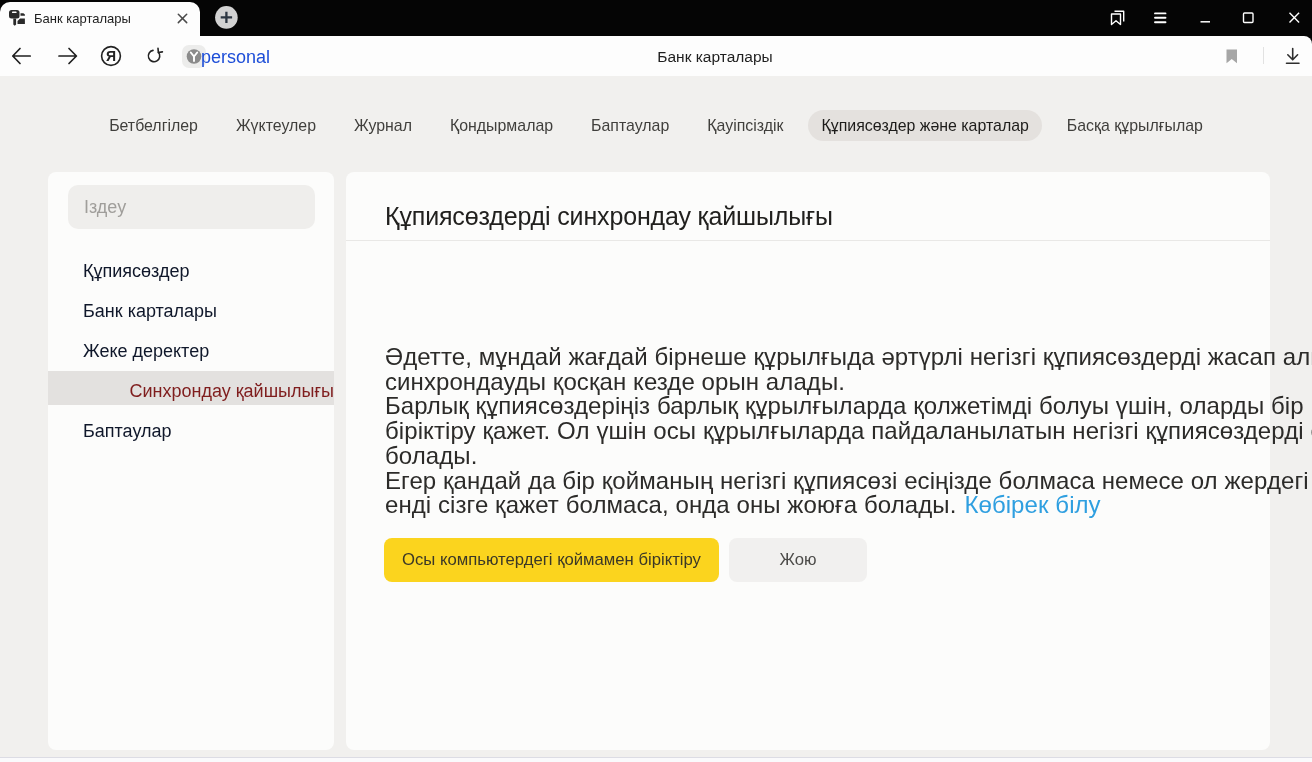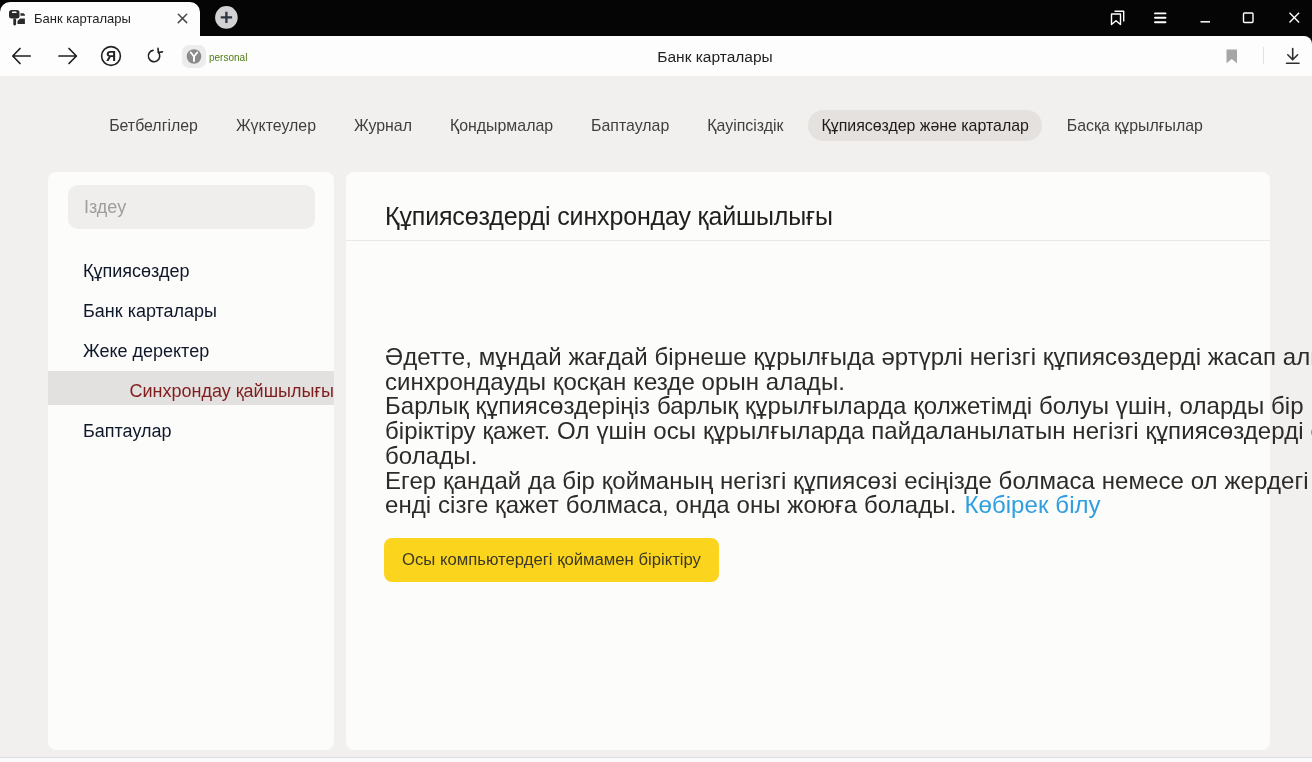--- a/index.html
+++ b/index.html
@@ -13,21 +13,21 @@
   .tabtitle { position:absolute; left:34px; top:9px; font-size:13px; color:#1d1d1d; }
   .newtabsvg { position:absolute; left:207px; top:0; }
   .winicons { position:absolute; right:0; top:0; }
 
   
   .toolbar { position:absolute; left:0; top:36px; width:1312px; height:40px; background:#fdfdfd;
              border-radius:0 8px 0 0; z-index:2; }
   .toolbar .title { position:absolute; left:715px; top:0; transform:translateX(-50%);
                     line-height:42px; font-size:15.5px; color:#1f1f1f; white-space:nowrap; }
   .badge { position:absolute; left:182px; top:9px; width:24px; height:23px; background:#ececeb; border-radius:7px; }
-  .personal { position:absolute; left:209px; top:0; line-height:43px; font-size:10px; color:#4d7c0f; }
+  .personal { position:absolute; left:201px; top:0; line-height:43px; font-size:18px; color:#1d4ed8; }
   .tbicons { position:absolute; left:0; top:0; }
 
   
   .navrow { position:absolute; left:0; top:110px; width:1312px; height:31px;
             display:flex; justify-content:center; gap:12px; }
   .navrow span { padding:0 13px; line-height:31px; font-size:15.9px; color:#403f3c; white-space:nowrap; }
   .navrow span.active { background:#e4e1de; border-radius:16px; color:#1d1c1a; }
 
   
   .sidebar { position:absolute; left:48px; top:172px; width:286px; height:578px;
@@ -156,16 +156,17 @@
     <li><span>Баптаулар</span></li>
   </ul>
 </div>
 
 <div class="main">
   <h1>Құпиясөздерді синхрондау қайшылығы</h1>
   <div class="hr"></div>
   <div class="bodytxt">Әдетте, мұндай жағдай бірнеше құрылғыда әртүрлі негізгі құпиясөздерді жасап алып,<br>синхрондауды қосқан кезде орын алады.<br>Барлық құпиясөздеріңіз барлық құрылғыларда қолжетімді болуы үшін, оларды бір қоймаға<br>біріктіру қажет. Ол үшін осы құрылғыларда пайдаланылатын негізгі құпиясөздерді енгізу қажет<br>болады.<br>Егер қандай да бір қойманың негізгі құпиясөзі есіңізде болмаса немесе ол жердегі құпиясөздер<br>енді сізге қажет болмаса, онда оны жоюға болады.<a>Көбірек білу</a></div>
   <div class="btns">
     <div class="btn yellow">Осы компьютердегі қоймамен біріктіру</div>
+    <div class="btn gray">Жою</div>
   </div>
 </div>
 
 <div class="bottombar"></div>
 
 </body></html>

